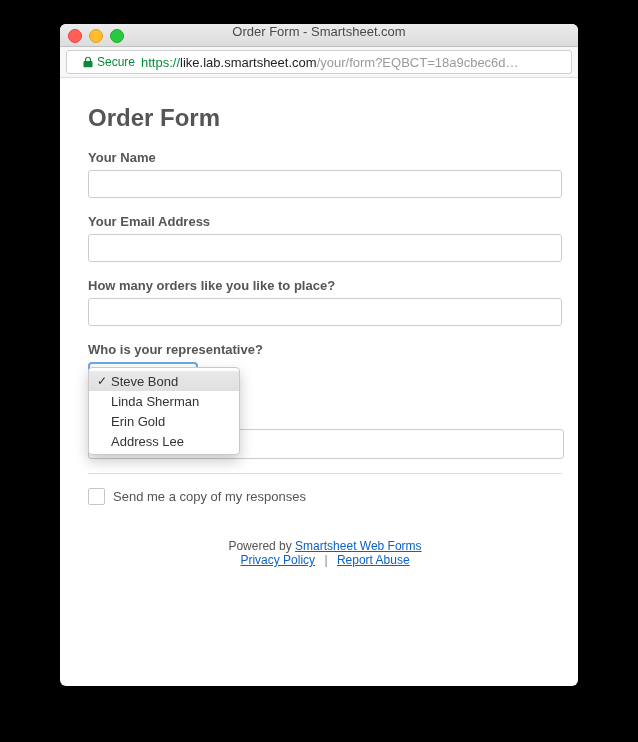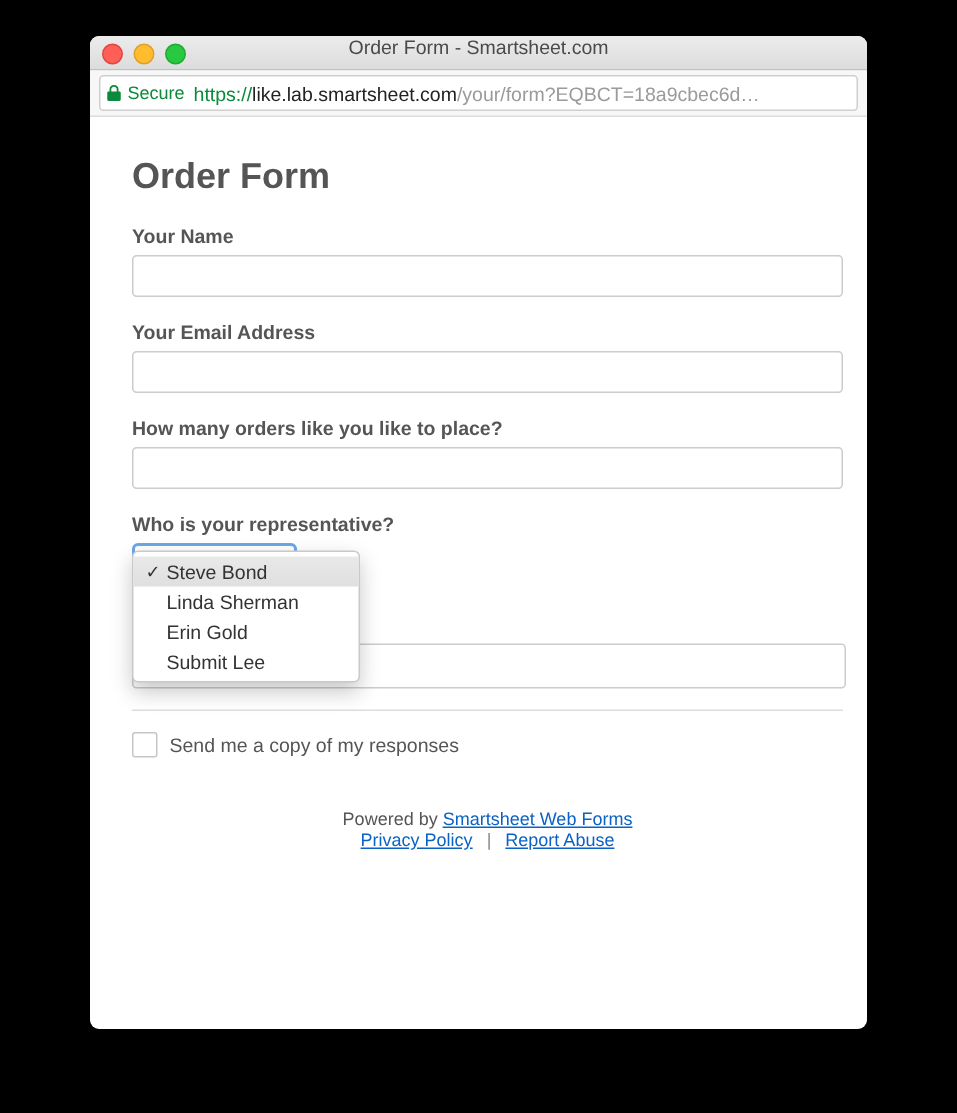--- a/index.html
+++ b/index.html
@@ -62,21 +62,21 @@
     padding: 0 6px;
   }
   .omnibox {
     flex: 1;
     height: 22px;
     background: #fff;
     border: 1px solid #cfcfcf;
     border-radius: 3px;
     display: flex;
     align-items: center;
-    padding: 0 4px;
+    padding: 0 16px;
     font-size: 13px;
     overflow: hidden;
     white-space: nowrap;
   }
   .lock-badge {
     display: flex;
     align-items: center;
     color: #0a8a3a;
     font-size: 12px;
     margin-right: 6px;
@@ -285,21 +285,21 @@
         <div class="dd-item">
           <span class="dd-check"></span>
           <span>Linda Sherman</span>
         </div>
         <div class="dd-item">
           <span class="dd-check"></span>
           <span>Erin Gold</span>
         </div>
         <div class="dd-item">
           <span class="dd-check"></span>
-          <span>Submit Lee</span>
+          <span>Address Lee</span>
         </div>
       </div>
     </div>
 
     
     <div class="obscured-field">
       <span class="obscured-label-stub"></span>
       <div class="obscured-input-stub" style="width:100%;"></div>
     </div>
 

